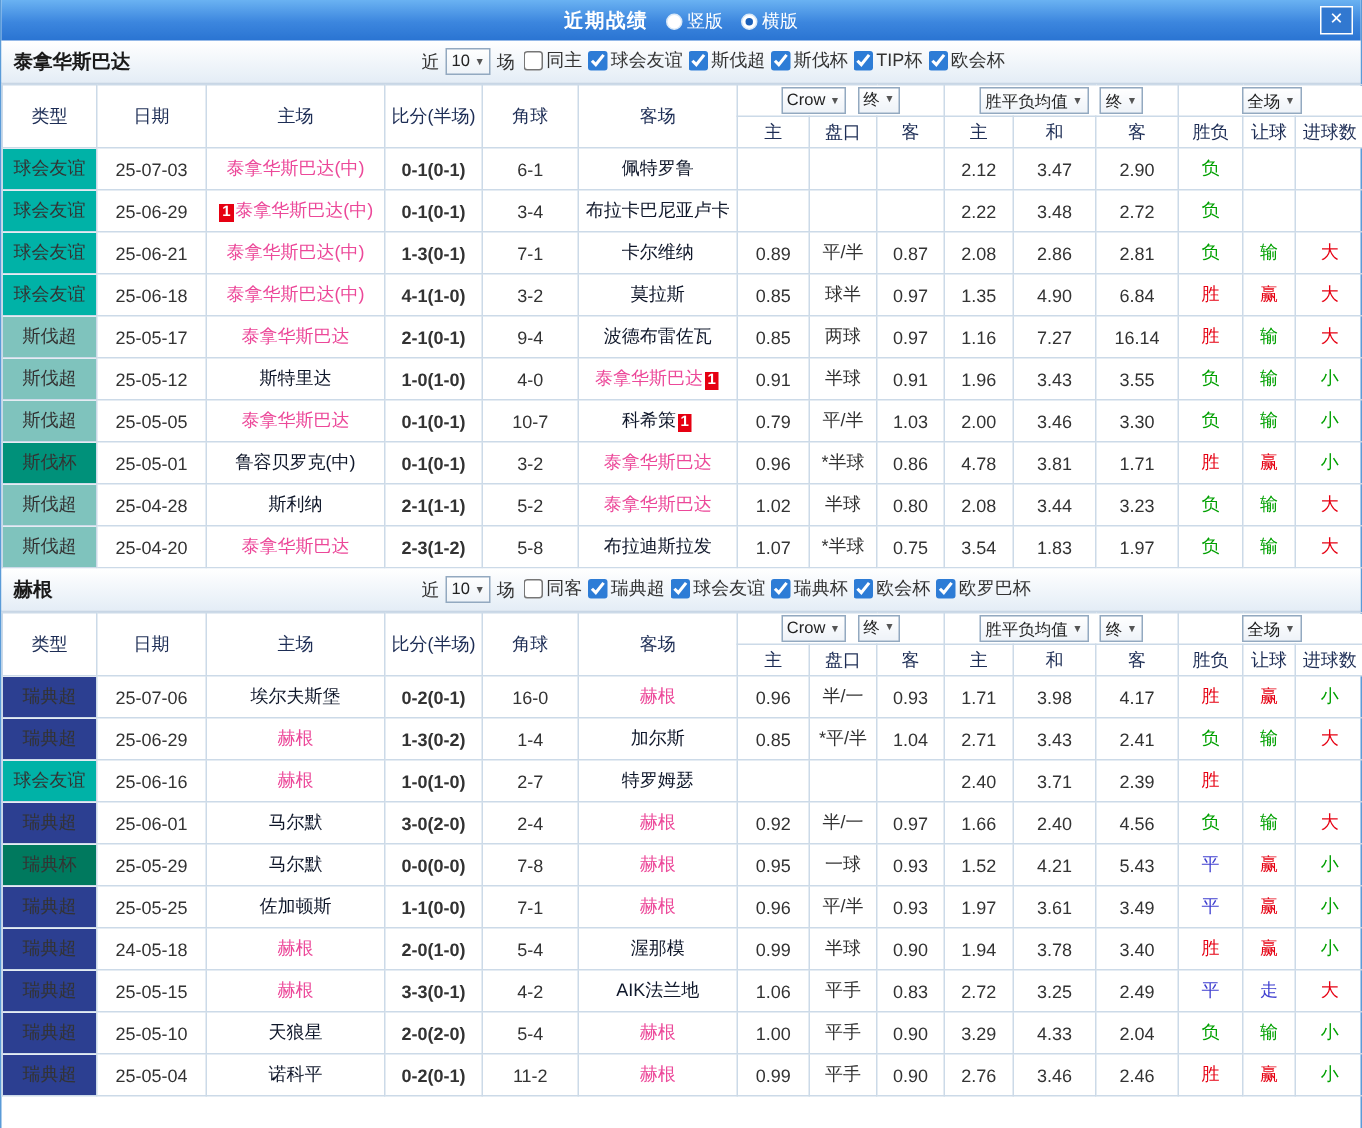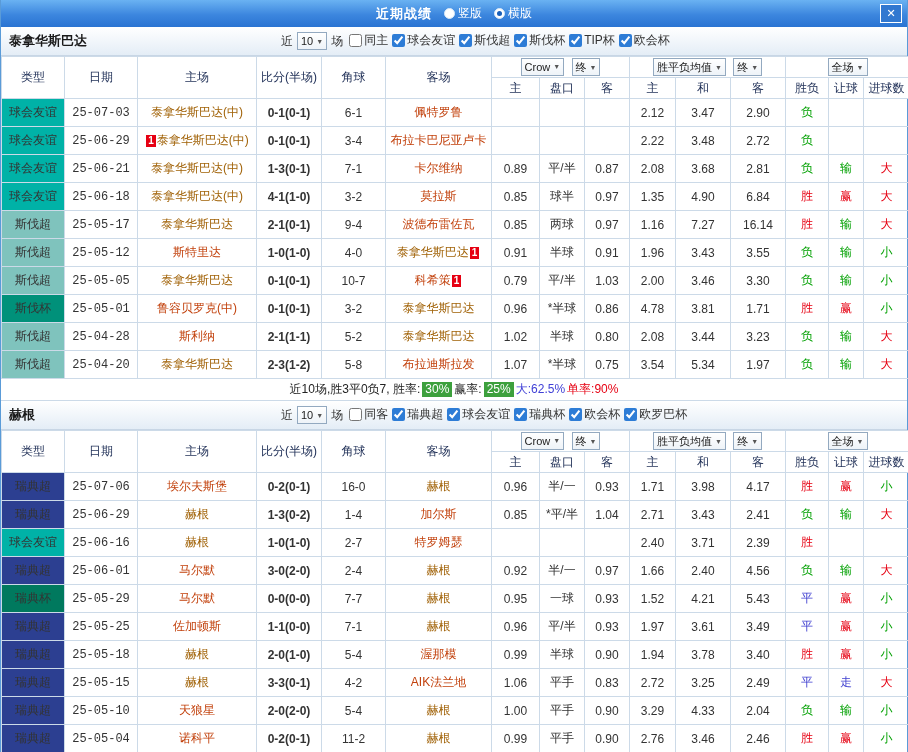--- a/index.html
+++ b/index.html
@@ -3,21 +3,21 @@
 <meta charset="utf-8">
 <style>
   html,body{margin:0;padding:0;}
   body{width:908px;height:752px;overflow:hidden;background:#fff;
        font-family:"Liberation Sans","DejaVu Sans",sans-serif;font-size:12px;}
   .window{width:908px;height:752px;box-sizing:border-box;border-left:1px solid #5a9bd8;border-right:1px solid #5a9bd8;}
 
   
   .titlebar{height:27px;background:linear-gradient(180deg,#6ab2f2 0%,#3c86de 55%,#2a74d2 100%);
             display:flex;align-items:center;justify-content:center;position:relative;color:#fff;}
-  .title-group{display:flex;align-items:center;gap:12px;}
+  .title-group{display:flex;align-items:flex-end;gap:12px;}
   .title{font-size:13px;font-weight:bold;letter-spacing:1px;}
   .radio-opt{display:flex;align-items:center;cursor:pointer;font-size:12px;color:#fff;}
   .radio-circle{width:11px;height:11px;border-radius:50%;background:#fff;border:1px solid #d8e8f8;
                 display:inline-block;margin-right:3px;position:relative;box-sizing:border-box;}
   .radio-circle.checked::after{content:"";position:absolute;left:2px;top:2px;width:5px;height:5px;border-radius:50%;background:#1a5fb8;}
   .close-btn{position:absolute;right:5px;top:4px;width:22px;height:19px;line-height:17px;text-align:center;
              border:1px solid #fff;background:#3178d0;color:#fff;font-size:11px;cursor:pointer;box-sizing:border-box;font-weight:bold;}
 
   
   .section-bar{height:28px;background:linear-gradient(180deg,#ffffff,#e4edf6);border-bottom:1px solid #c8d6e5;
@@ -34,26 +34,26 @@
               height:18px;padding:0 3px;margin:0 2px;font-size:11px;color:#222;cursor:pointer;font-weight:normal;box-sizing:border-box;}
   .select-box .arrow{font-size:7px;color:#555;margin-left:3px;}
 
   
   .match-table{width:100%;border-collapse:collapse;table-layout:fixed;}
   .match-table th,.match-table td{border:1px solid #ccdae8;text-align:center;padding:0;overflow:hidden;
                                   white-space:nowrap;font-size:12px;}
   .match-table thead th{height:20px;color:#1d2d55;font-weight:normal;background:#fff;}
   .match-table tbody td{height:27px;color:#333;}
   .type-cell{color:#fff;}
-  .date-cell{color:#333;font-family:Liberation Mono, monospace;}
+  .date-cell{color:#333;}
   .score-cell{color:#e60012;font-weight:bold;}
   .corner-cell{color:#333;}
   .odds-cell{color:#1b3b7e;}
-  .t-focus{color:#a16207;}
-  .t-opp{color:#c2410c;}
+  .t-focus{color:#ec4899;}
+  .t-opp{color:#0f172a;}
   .card{display:inline-block;background:#e60012;color:#fff;font-size:10px;line-height:12px;padding:0 2px;margin:0 1px;font-weight:bold;}
 
   
   .summary{height:21px;border-bottom:1px solid #ccdae8;display:flex;align-items:center;justify-content:center;
            gap:2px;color:#222;font-size:12px;}
   .summary .plain{color:#222;}
   .summary .badge{background:#3da03d;color:#fff;padding:0 3px;line-height:15px;}
   .summary .blue{color:#3f3fd6;}
   .summary .red{color:#e60012;}
 </style>
@@ -213,21 +213,21 @@
               <td class="type-cell" style="background: rgb(0, 178, 167);">球会友谊</td>
               <td class="date-cell">25-06-21</td>
               <td class="team-cell"><span class="t-focus">泰拿华斯巴达(中)</span></td>
               <td class="score-cell">1-3(0-1)</td>
               <td class="corner-cell">7-1</td>
               <td class="team-cell"><span class="t-opp">卡尔维纳</span></td>
               <td class="odds-cell">0.89</td>
               <td class="odds-cell">平/半</td>
               <td class="odds-cell">0.87</td>
               <td class="odds-cell">2.08</td>
-              <td class="odds-cell">3.68</td>
+              <td class="odds-cell">2.86</td>
               <td class="odds-cell">2.81</td>
               <td class="res-cell" style="color: rgb(0, 160, 0);">负</td>
               <td class="res-cell" style="color: rgb(0, 160, 0);">输</td>
               <td class="res-cell" style="color: rgb(230, 0, 18);">大</td>
             </tr>
             <tr class="match-row">
               <td class="type-cell" style="background: rgb(0, 178, 167);">球会友谊</td>
               <td class="date-cell">25-06-18</td>
               <td class="team-cell"><span class="t-focus">泰拿华斯巴达(中)</span></td>
               <td class="score-cell">4-1(1-0)</td>
@@ -332,36 +332,28 @@
               <td class="type-cell" style="background: rgb(127, 195, 189);">斯伐超</td>
               <td class="date-cell">25-04-20</td>
               <td class="team-cell"><span class="t-focus">泰拿华斯巴达</span></td>
               <td class="score-cell">2-3(1-2)</td>
               <td class="corner-cell">5-8</td>
               <td class="team-cell"><span class="t-opp">布拉迪斯拉发</span></td>
               <td class="odds-cell">1.07</td>
               <td class="odds-cell">*半球</td>
               <td class="odds-cell">0.75</td>
               <td class="odds-cell">3.54</td>
-              <td class="odds-cell">5.34</td>
+              <td class="odds-cell">1.83</td>
               <td class="odds-cell">1.97</td>
               <td class="res-cell" style="color: rgb(0, 160, 0);">负</td>
               <td class="res-cell" style="color: rgb(0, 160, 0);">输</td>
               <td class="res-cell" style="color: rgb(230, 0, 18);">大</td>
             </tr>
           </tbody>
     </table>
-    <div class="summary">
-          <span class="plain">近10场,胜3平0负7, 胜率:</span>
-          <span class="badge">30%</span>
-          <span class="plain"> 赢率:</span>
-          <span class="badge">25%</span>
-          <span class="blue"> 大:62.5%</span>
-          <span class="red"> 单率:90%</span>
-        </div>
   </div>
 
   <div class="section">
     <div class="section-bar">
       <div class="team-name">赫根</div>
       <div class="filter-area">
         <span class="lbl">近</span>
         <span class="select-box">
               <span class="sel-text">10</span>
               <span class="arrow">▼</span>
@@ -520,21 +512,21 @@
               <td class="odds-cell">4.56</td>
               <td class="res-cell" style="color: rgb(0, 160, 0);">负</td>
               <td class="res-cell" style="color: rgb(0, 160, 0);">输</td>
               <td class="res-cell" style="color: rgb(230, 0, 18);">大</td>
             </tr>
             <tr class="match-row">
               <td class="type-cell" style="background: rgb(0, 121, 94);">瑞典杯</td>
               <td class="date-cell">25-05-29</td>
               <td class="team-cell"><span class="t-opp">马尔默</span></td>
               <td class="score-cell">0-0(0-0)</td>
-              <td class="corner-cell">7-7</td>
+              <td class="corner-cell">7-8</td>
               <td class="team-cell"><span class="t-focus">赫根</span></td>
               <td class="odds-cell">0.95</td>
               <td class="odds-cell">一球</td>
               <td class="odds-cell">0.93</td>
               <td class="odds-cell">1.52</td>
               <td class="odds-cell">4.21</td>
               <td class="odds-cell">5.43</td>
               <td class="res-cell" style="color: rgb(64, 64, 208);">平</td>
               <td class="res-cell" style="color: rgb(230, 0, 18);">赢</td>
               <td class="res-cell" style="color: rgb(0, 160, 0);">小</td>
@@ -551,21 +543,21 @@
               <td class="odds-cell">0.93</td>
               <td class="odds-cell">1.97</td>
               <td class="odds-cell">3.61</td>
               <td class="odds-cell">3.49</td>
               <td class="res-cell" style="color: rgb(64, 64, 208);">平</td>
               <td class="res-cell" style="color: rgb(230, 0, 18);">赢</td>
               <td class="res-cell" style="color: rgb(0, 160, 0);">小</td>
             </tr>
             <tr class="match-row">
               <td class="type-cell" style="background: rgb(44, 63, 145);">瑞典超</td>
-              <td class="date-cell">25-05-18</td>
+              <td class="date-cell">24-05-18</td>
               <td class="team-cell"><span class="t-focus">赫根</span></td>
               <td class="score-cell">2-0(1-0)</td>
               <td class="corner-cell">5-4</td>
               <td class="team-cell"><span class="t-opp">渥那模</span></td>
               <td class="odds-cell">0.99</td>
               <td class="odds-cell">半球</td>
               <td class="odds-cell">0.90</td>
               <td class="odds-cell">1.94</td>
               <td class="odds-cell">3.78</td>
               <td class="odds-cell">3.40</td>

